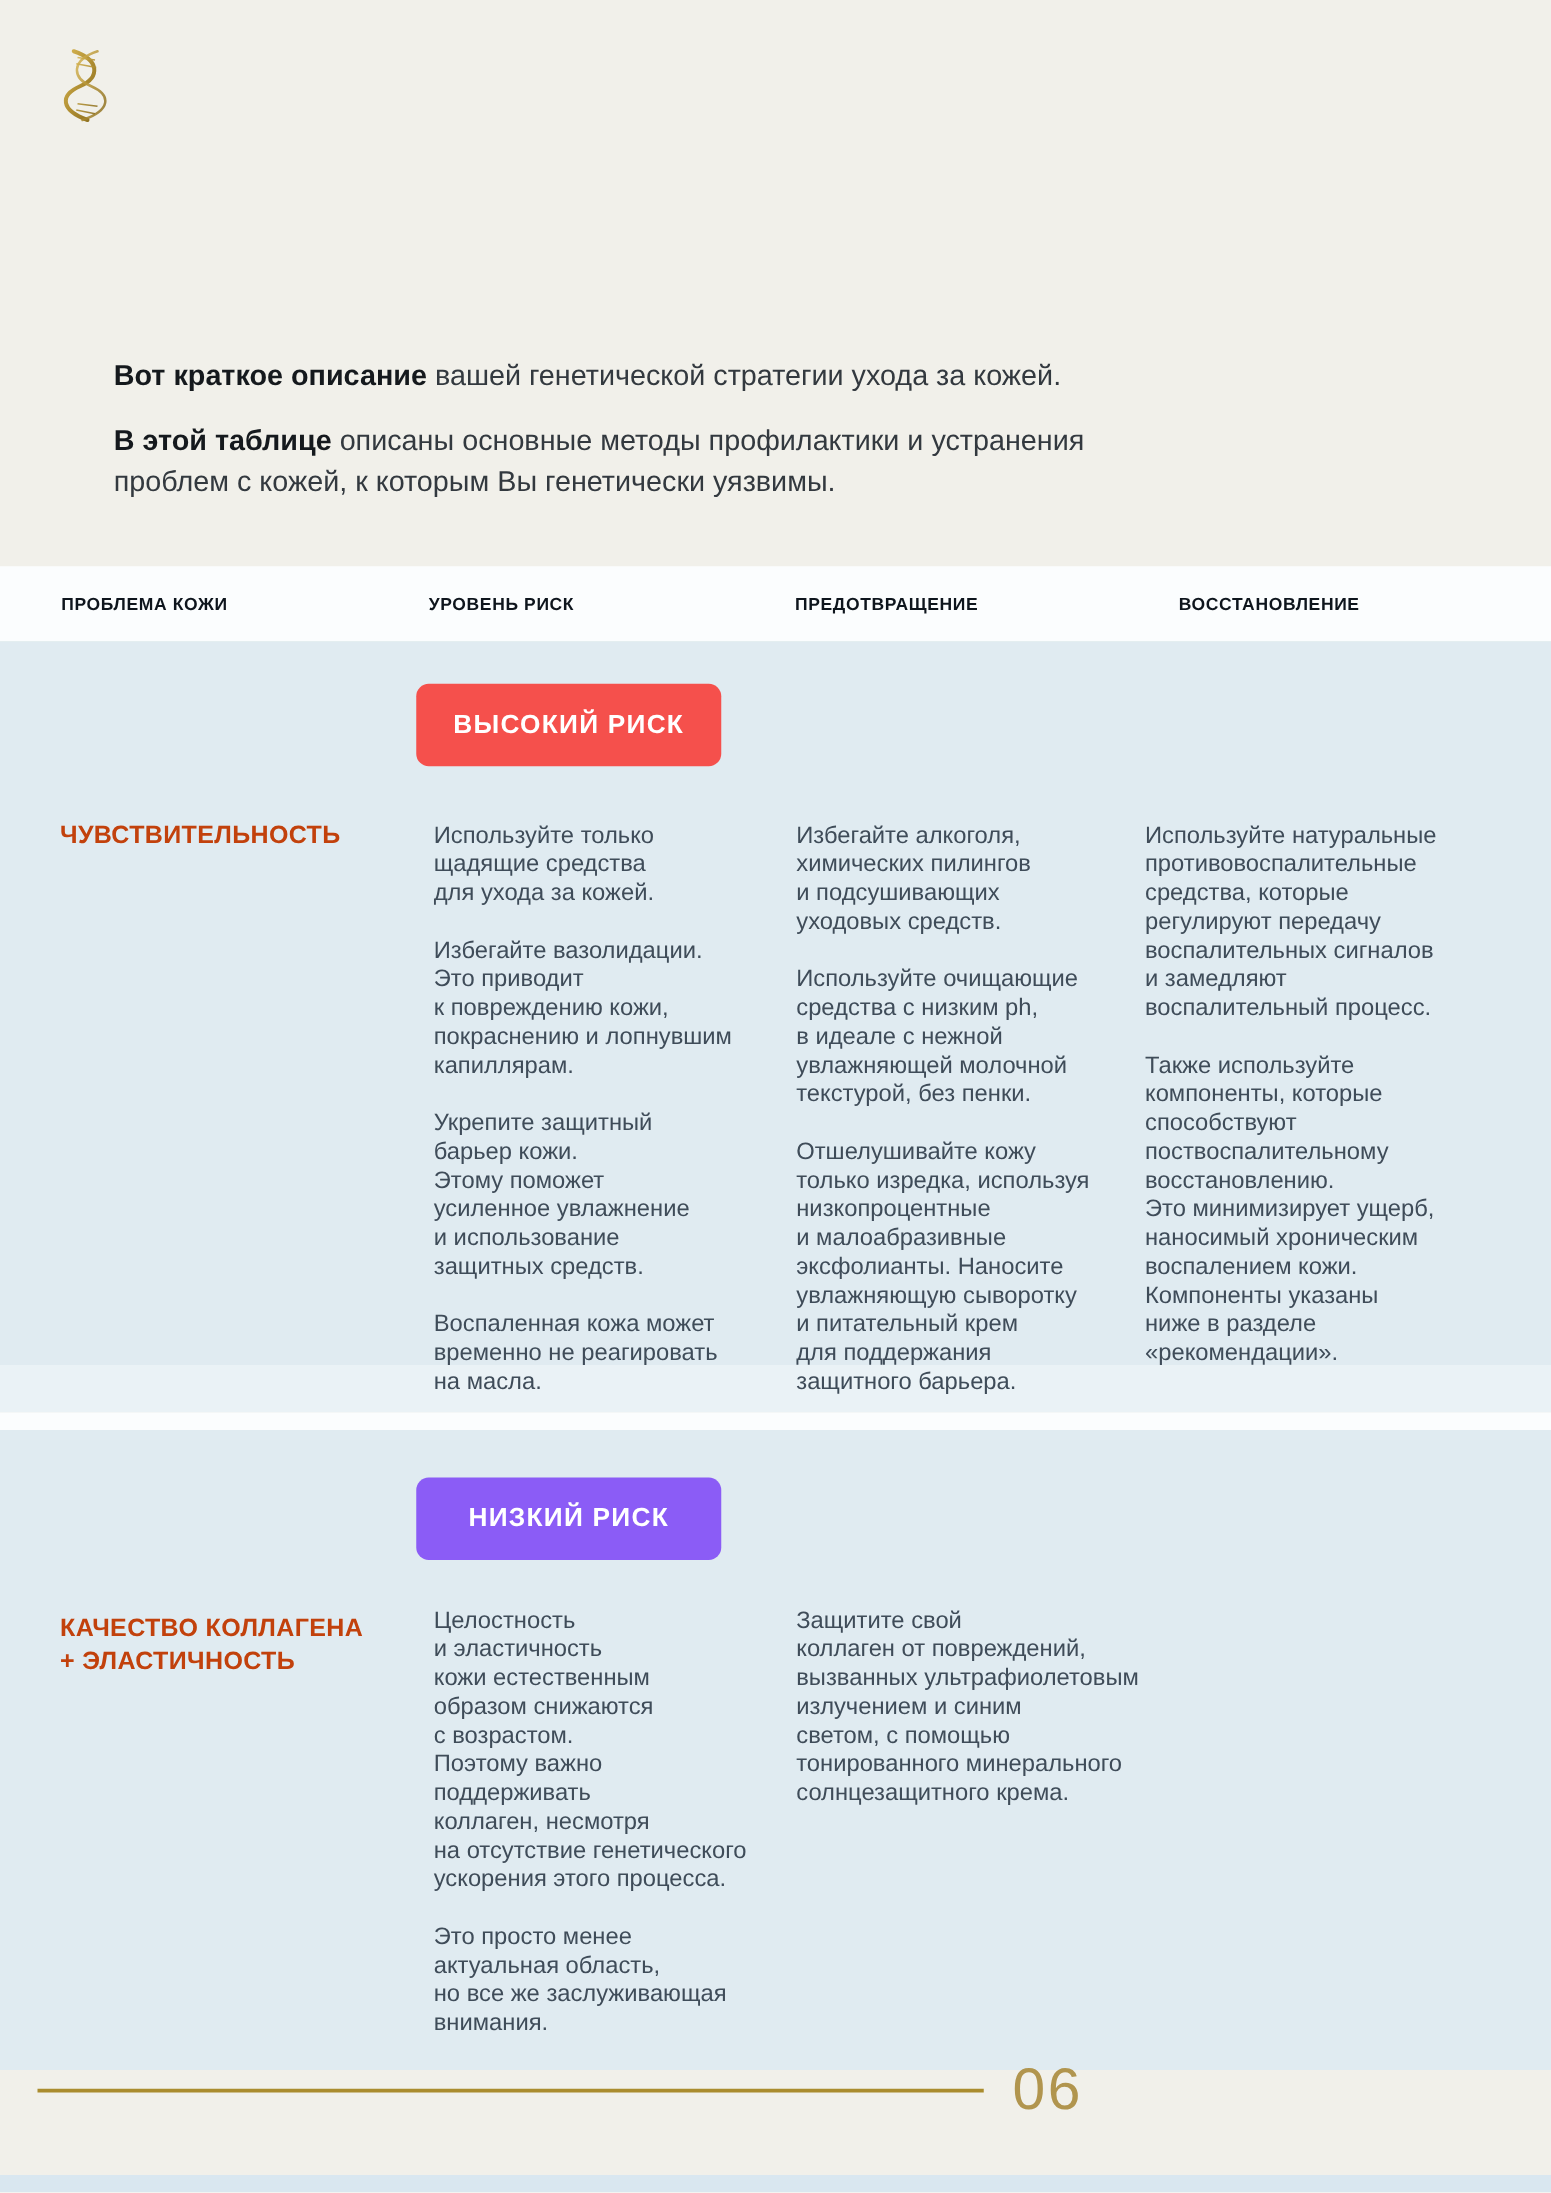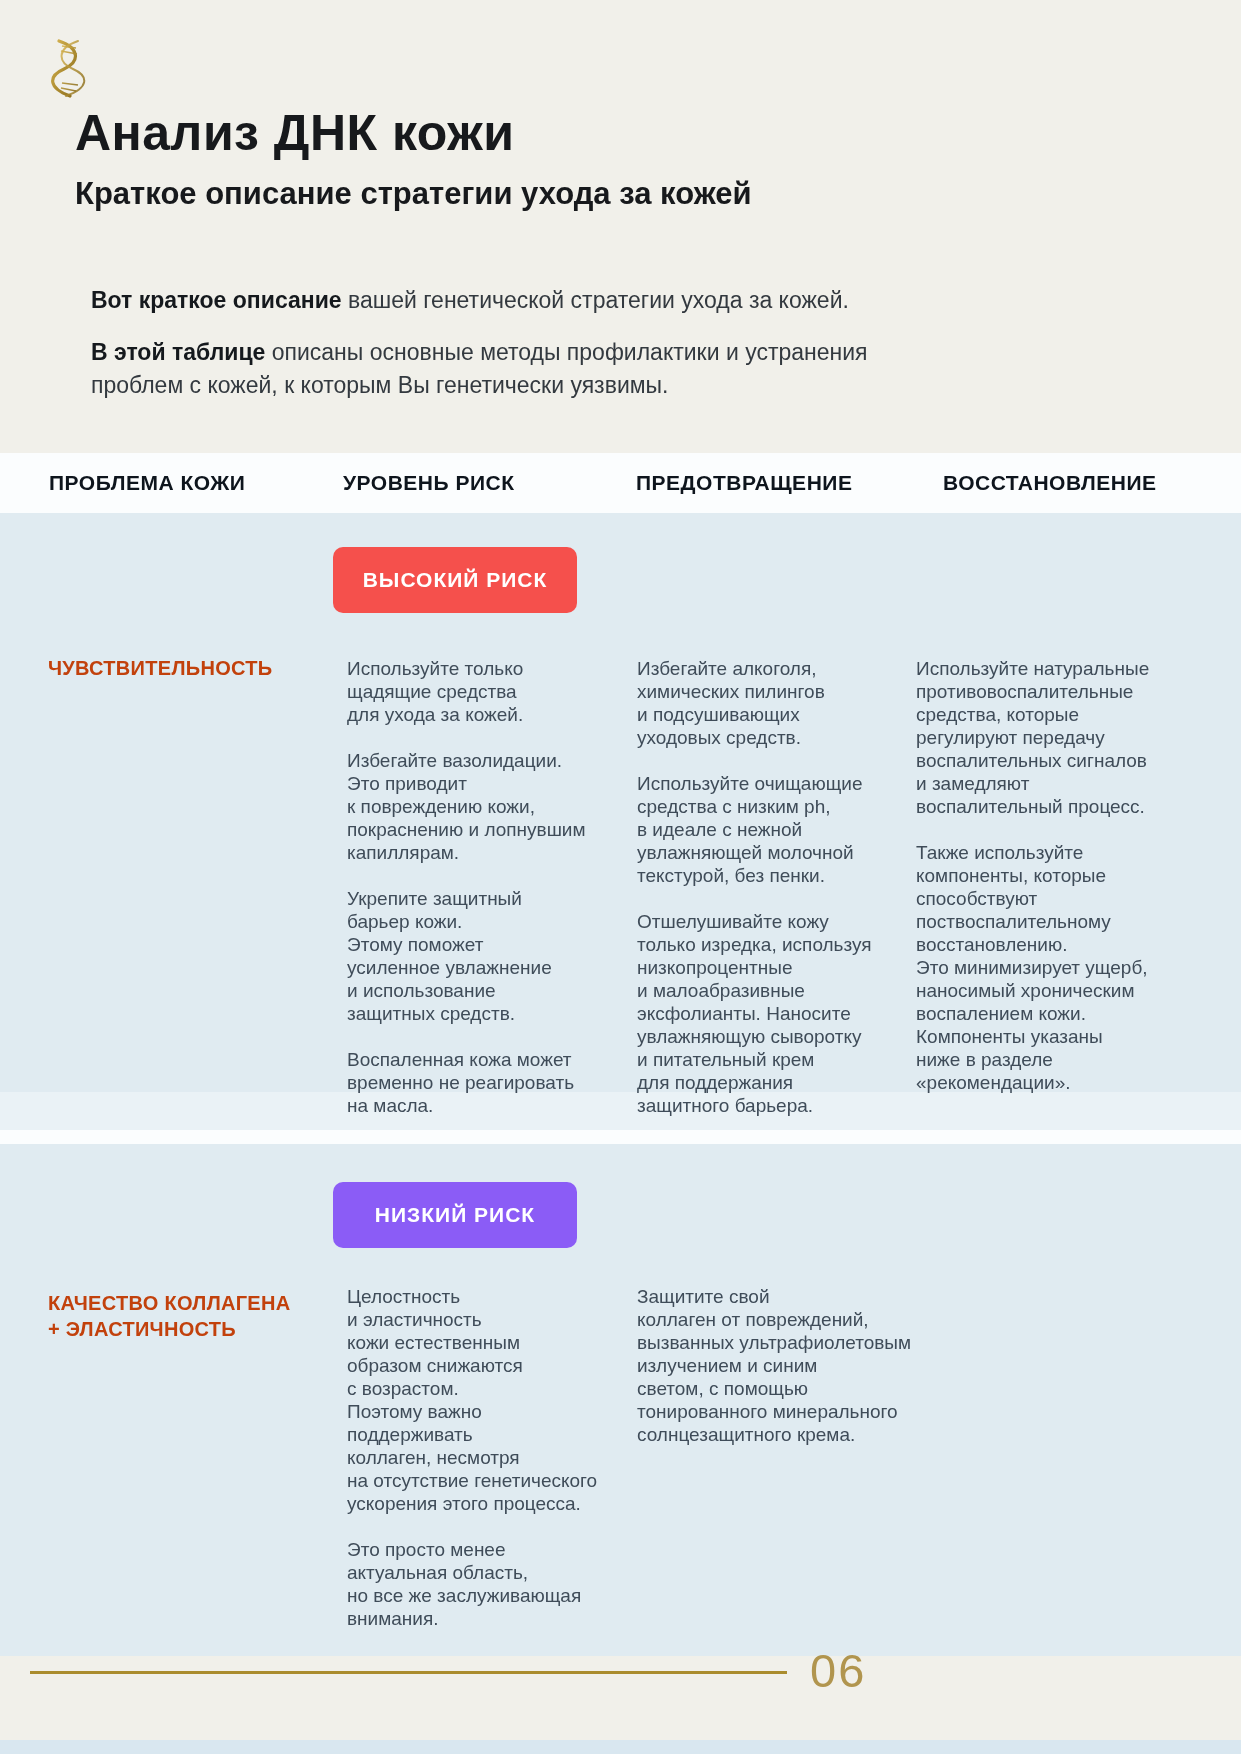--- a/index.html
+++ b/index.html
@@ -21,21 +21,21 @@
 
   
   .band-header{left:0; top:453px; width:1241px; height:60px; background:#fbfdfe;}
   .band-1{left:0; top:513px; width:1241px; height:579px; background:#e0ebf1;}
   .band-1b{left:0; top:1092px; width:1241px; height:38px; background:#eaf2f6;}
   .band-gap{left:0; top:1130px; width:1241px; height:14px; background:#fbfdfe;}
   .band-2{left:0; top:1144px; width:1241px; height:512px; background:#e0ebf1;}
   .bottom-strip{left:0; top:1740px; width:1241px; height:14px; background:#d9e7f0;}
 
   
-  .th{top:453px; height:60px; line-height:60px; font-size:21px; font-weight:700; color:#0e151d; letter-spacing:.5px; white-space:nowrap;}
+  .th{top:453px; height:60px; line-height:60px; font-size:14px; font-weight:700; color:#0e151d; letter-spacing:.5px; white-space:nowrap;}
   .th.c1{left:49px;} .th.c2{left:343px;} .th.c3{left:636px;} .th.c4{left:943px;}
 
   
   .badge{width:244px; height:66px; border-radius:10px; display:flex; align-items:center; justify-content:center;
          color:#ffffff; font-size:21px; font-weight:700; letter-spacing:1px; white-space:nowrap;}
   .badge.high{left:333px; top:547px;}
   .badge.low{left:333px; top:1182px;}
 
   
   .problem{font-size:20px; font-weight:700; color:#c2410c; letter-spacing:.3px; line-height:26px; white-space:pre-line;}
@@ -70,22 +70,20 @@
         <stop offset="0" stop-color="#d8b654"></stop>
         <stop offset="0.5" stop-color="#b08f33"></stop>
         <stop offset="1" stop-color="#8a6d1f"></stop>
       </linearGradient>
     </defs>
     <path d="M9,3 C30,10 30,24 14,31 C-2,38 -2,50 20,58" fill="none" stroke="url(#gold)" stroke-width="3.2" stroke-linecap="round"></path>
     <path d="M28,3 C7,10 7,24 23,31 C39,38 39,50 16,58" fill="none" stroke="url(#gold)" stroke-width="2" stroke-linecap="round" opacity="0.85"></path>
     <path d="M12,8 L26,10 M11,13 L27,16 M12,45 L28,47 M11,50 L26,53" stroke="url(#gold)" stroke-width="1.4" opacity="0.9"></path>
   </svg>
 
-  <h1 class="abs title">Анализ ДНК кожи</h1>
-  <h2 class="abs subtitle">Краткое описание стратегии ухода за кожей</h2>
 
   <p class="abs intro i1"><b>Вот краткое описание</b><span> вашей генетической стратегии ухода за кожей.</span></p>
   <p class="abs intro i2"><b>В этой таблице</b><span> описаны основные методы профилактики и устранения
 проблем с кожей, к которым Вы генетически уязвимы.</span></p>
 
   <div class="abs th c1">ПРОБЛЕМА КОЖИ</div>
   <div class="abs th c2">УРОВЕНЬ РИСК</div>
   <div class="abs th c3">ПРЕДОТВРАЩЕНИЕ</div>
   <div class="abs th c4">ВОССТАНОВЛЕНИЕ</div>
 

